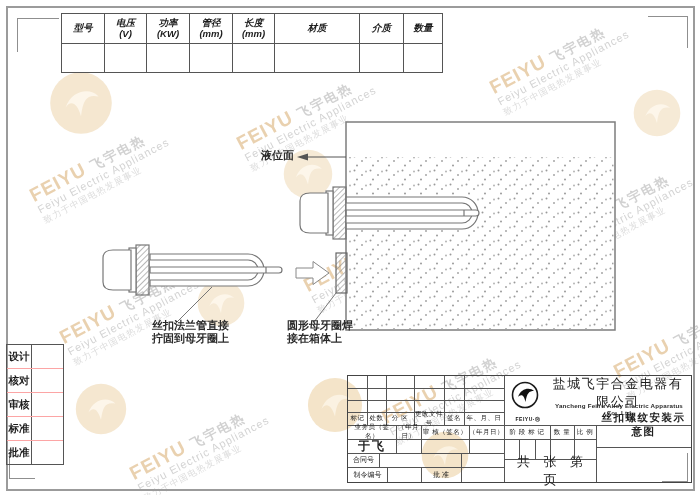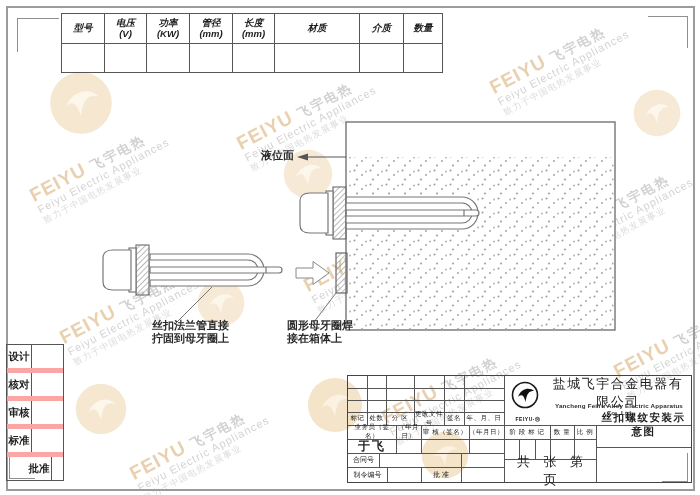--- a/index.html
+++ b/index.html
@@ -18,22 +18,22 @@
   .wm-circle{position:absolute;pointer-events:none;}
   
   .spec-table{position:absolute;left:61px;top:13px;display:flex;border:1.5px solid #555;background:transparent;}
   .spec-col{display:flex;flex-direction:column;border-right:1px solid #555;font-style:italic;}
   .spec-col:last-child{border-right:none;}
   .spec-th{height:29px;border-bottom:1px solid #555;display:flex;align-items:center;justify-content:center;
            font-size:9.5px;font-weight:bold;white-space:pre-line;text-align:center;line-height:1.15;color:#1d1d1d;}
   .spec-td{height:28px;}
   
   .sidebar{position:absolute;left:6px;top:344px;width:56px;border:1.5px solid #555;}
-  .sb-row{display:flex;height:23px;border-bottom:5px solid #fca5a5;}
-  .sb-row:last-child{border-bottom:none;padding-left:20px;}
+  .sb-row{display:flex;height:23px;border-bottom:1px solid #fca5a5;}
+  .sb-row:last-child{border-bottom:none;}
   .sb-label{width:24px;border-right:1px solid #555;display:flex;align-items:center;justify-content:center;
             font-size:10.5px;font-weight:bold;color:#1d1d1d;}
   .sb-cell{flex:1;}
   
   .note{position:absolute;font-size:11px;font-weight:bold;color:#2b2b2b;line-height:13px;white-space:nowrap;}
   
   .tblock{position:absolute;left:347px;top:375px;width:343px;height:106px;border:1.5px solid #444;background:transparent;}
   .tblock .hl{position:absolute;height:1px;background:#555;display:block;}
   .tblock .vl{position:absolute;width:1px;background:#555;display:block;}
   .tb-txt{position:absolute;display:flex;align-items:center;justify-content:center;text-align:center;color:#1d1d1d;}

